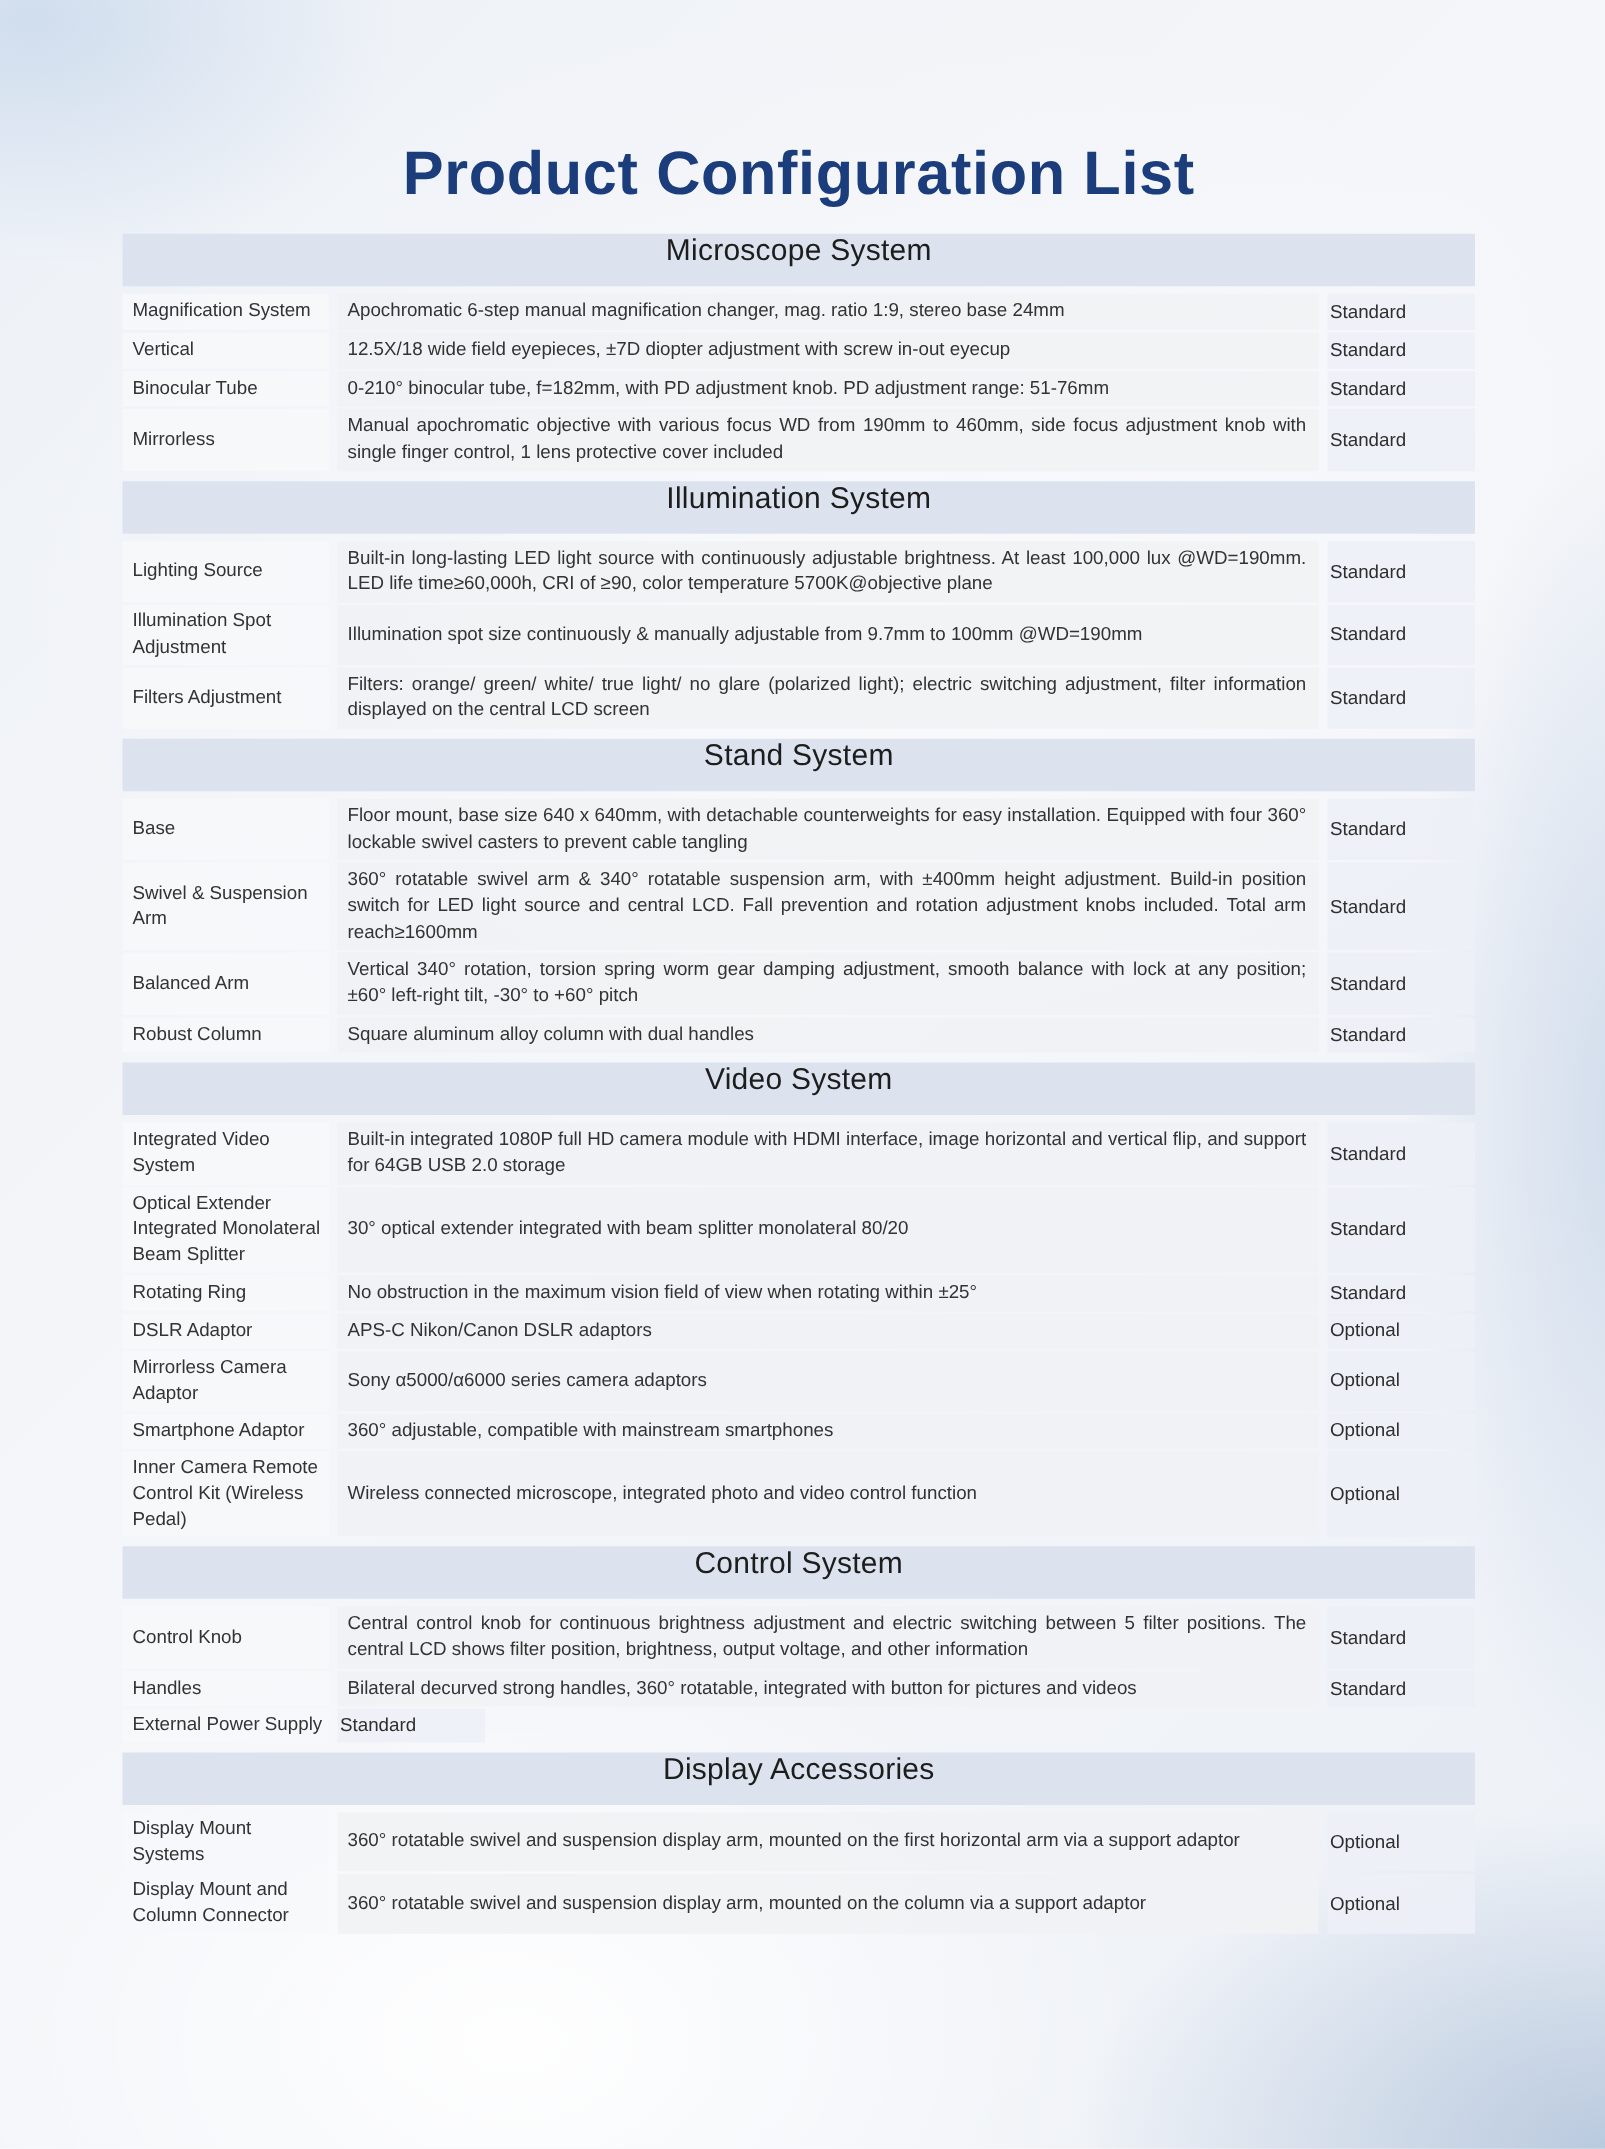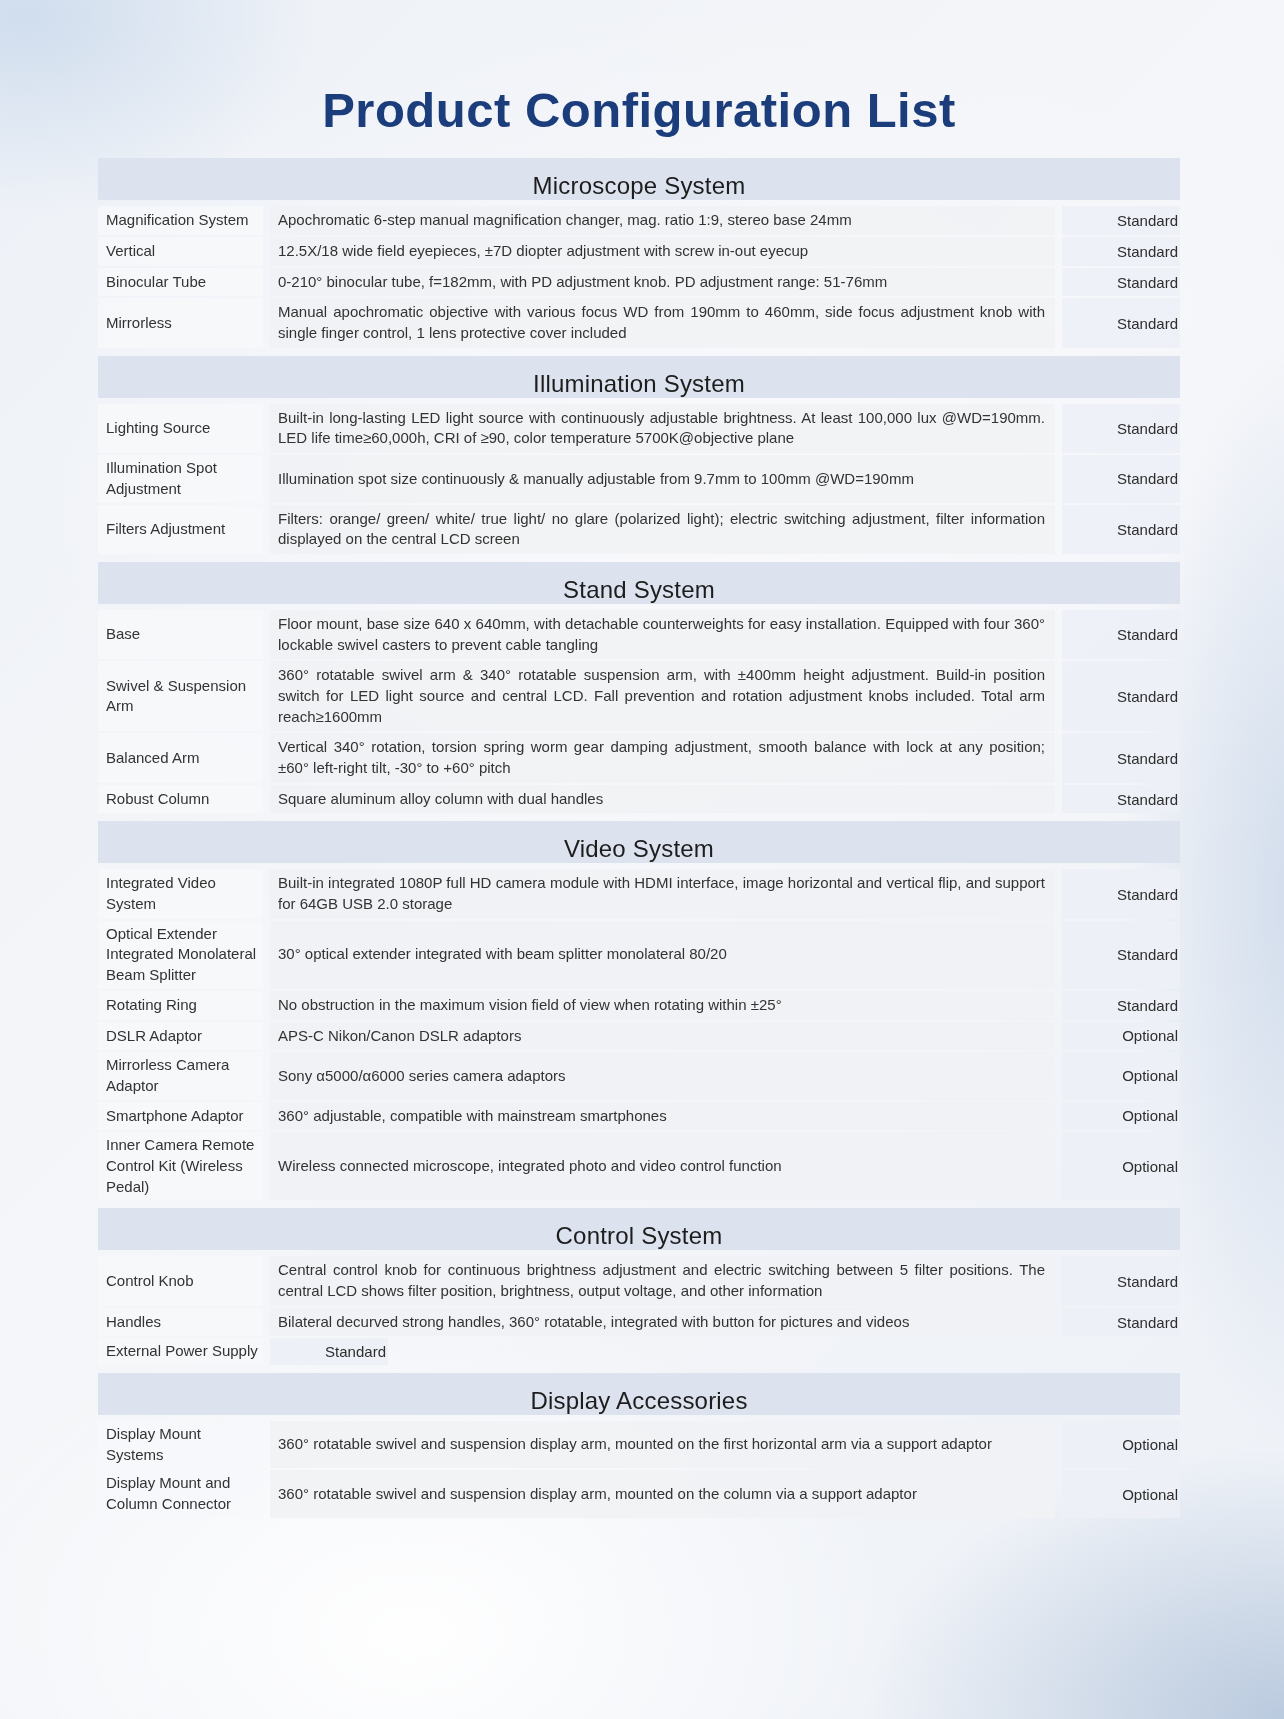--- a/index.html
+++ b/index.html
@@ -17,21 +17,21 @@
     background:
       radial-gradient(ellipse 420px 280px at 2% 1%,  rgba(203,218,236,0.85), rgba(203,218,236,0) 70%),
       radial-gradient(ellipse 240px 760px at 101% 52%, rgba(196,211,231,0.70), rgba(196,211,231,0) 72%),
       radial-gradient(ellipse 560px 360px at 100% 100%, rgba(173,192,216,0.80), rgba(173,192,216,0) 75%),
       radial-gradient(ellipse 720px 480px at 32% 95%, rgba(255,255,255,0.95), rgba(255,255,255,0) 70%),
       radial-gradient(ellipse 900px 620px at 55% 28%, rgba(250,250,253,0.85), rgba(250,250,253,0) 78%),
       linear-gradient(135deg, #edf1f7 0%, #f5f6f9 45%, #edf1f7 100%);
   }
 
   .page-title {
-    padding-top: 82px;
+    padding-top: 111px;
     width: 1082px;
     margin: 0 auto 0 98px;
     text-align: center;
     font-size: 49px;
     font-weight: 700;
     letter-spacing: 0.5px;
     color: #1c3d7c;
     line-height: 1.15;
   }
 
@@ -39,21 +39,21 @@
     width: 1082px;
     margin: 20px 0 0 98px;
   }
 
   .section-header {
     width: 100%;
     height: 42px;
     margin-top: 8px;
     background: #dce3ef;
     display: flex;
-    align-items: flex-end;
+    align-items: flex-start;
     justify-content: center;
   }
   .section-header .section-title {
     font-size: 24px;
     font-weight: 500;
     color: #1d1d1d;
     letter-spacing: 0.2px;
   }
 
   .rows { margin-top: 6px; }
@@ -92,21 +92,21 @@
     line-height: 1.38;
     color: #333333;
     text-align: justify;
     width: 100%;
     display: inline-block;
   }
 
   .status-cell {
     flex: 0 0 118px;
     background: rgba(237,240,247,0.90);
-    justify-content: flex-end;
+    justify-content: flex-start;
     padding: 3px 2px;
   }
   .status-cell span {
     font-size: 15px;
     color: #2e2e2e;
   }
 </style>
 </head>
 <body>
 

